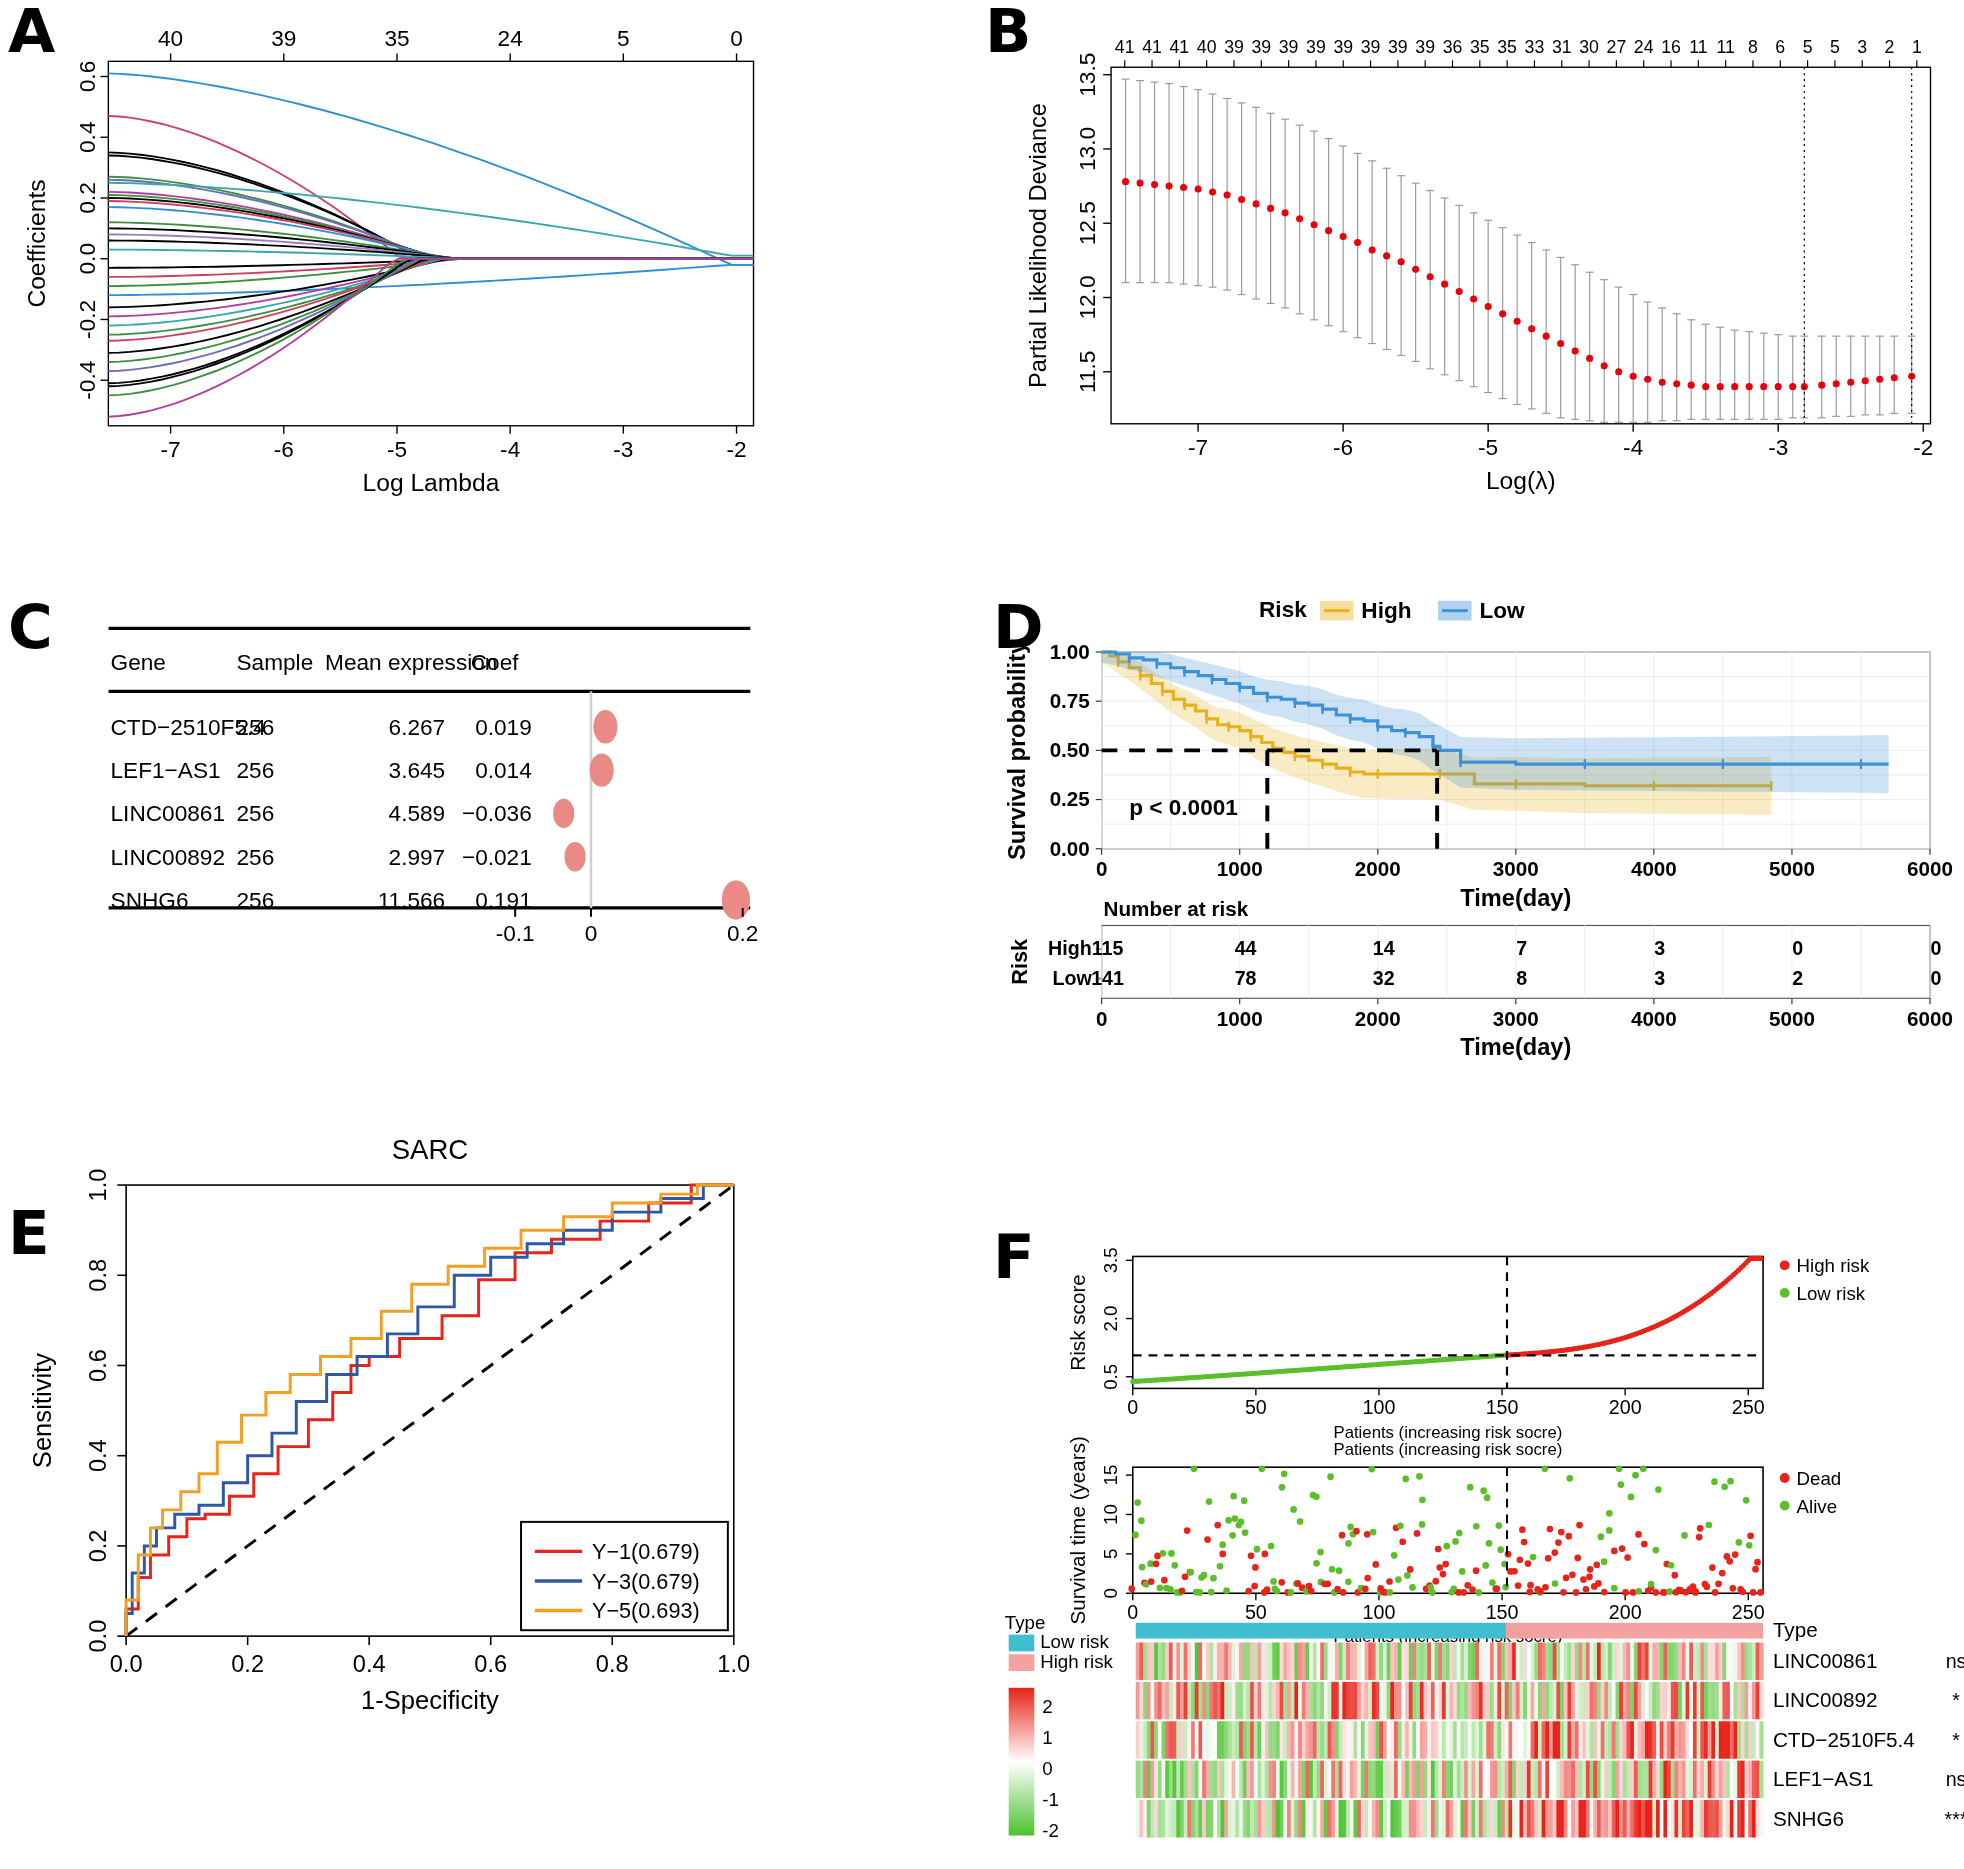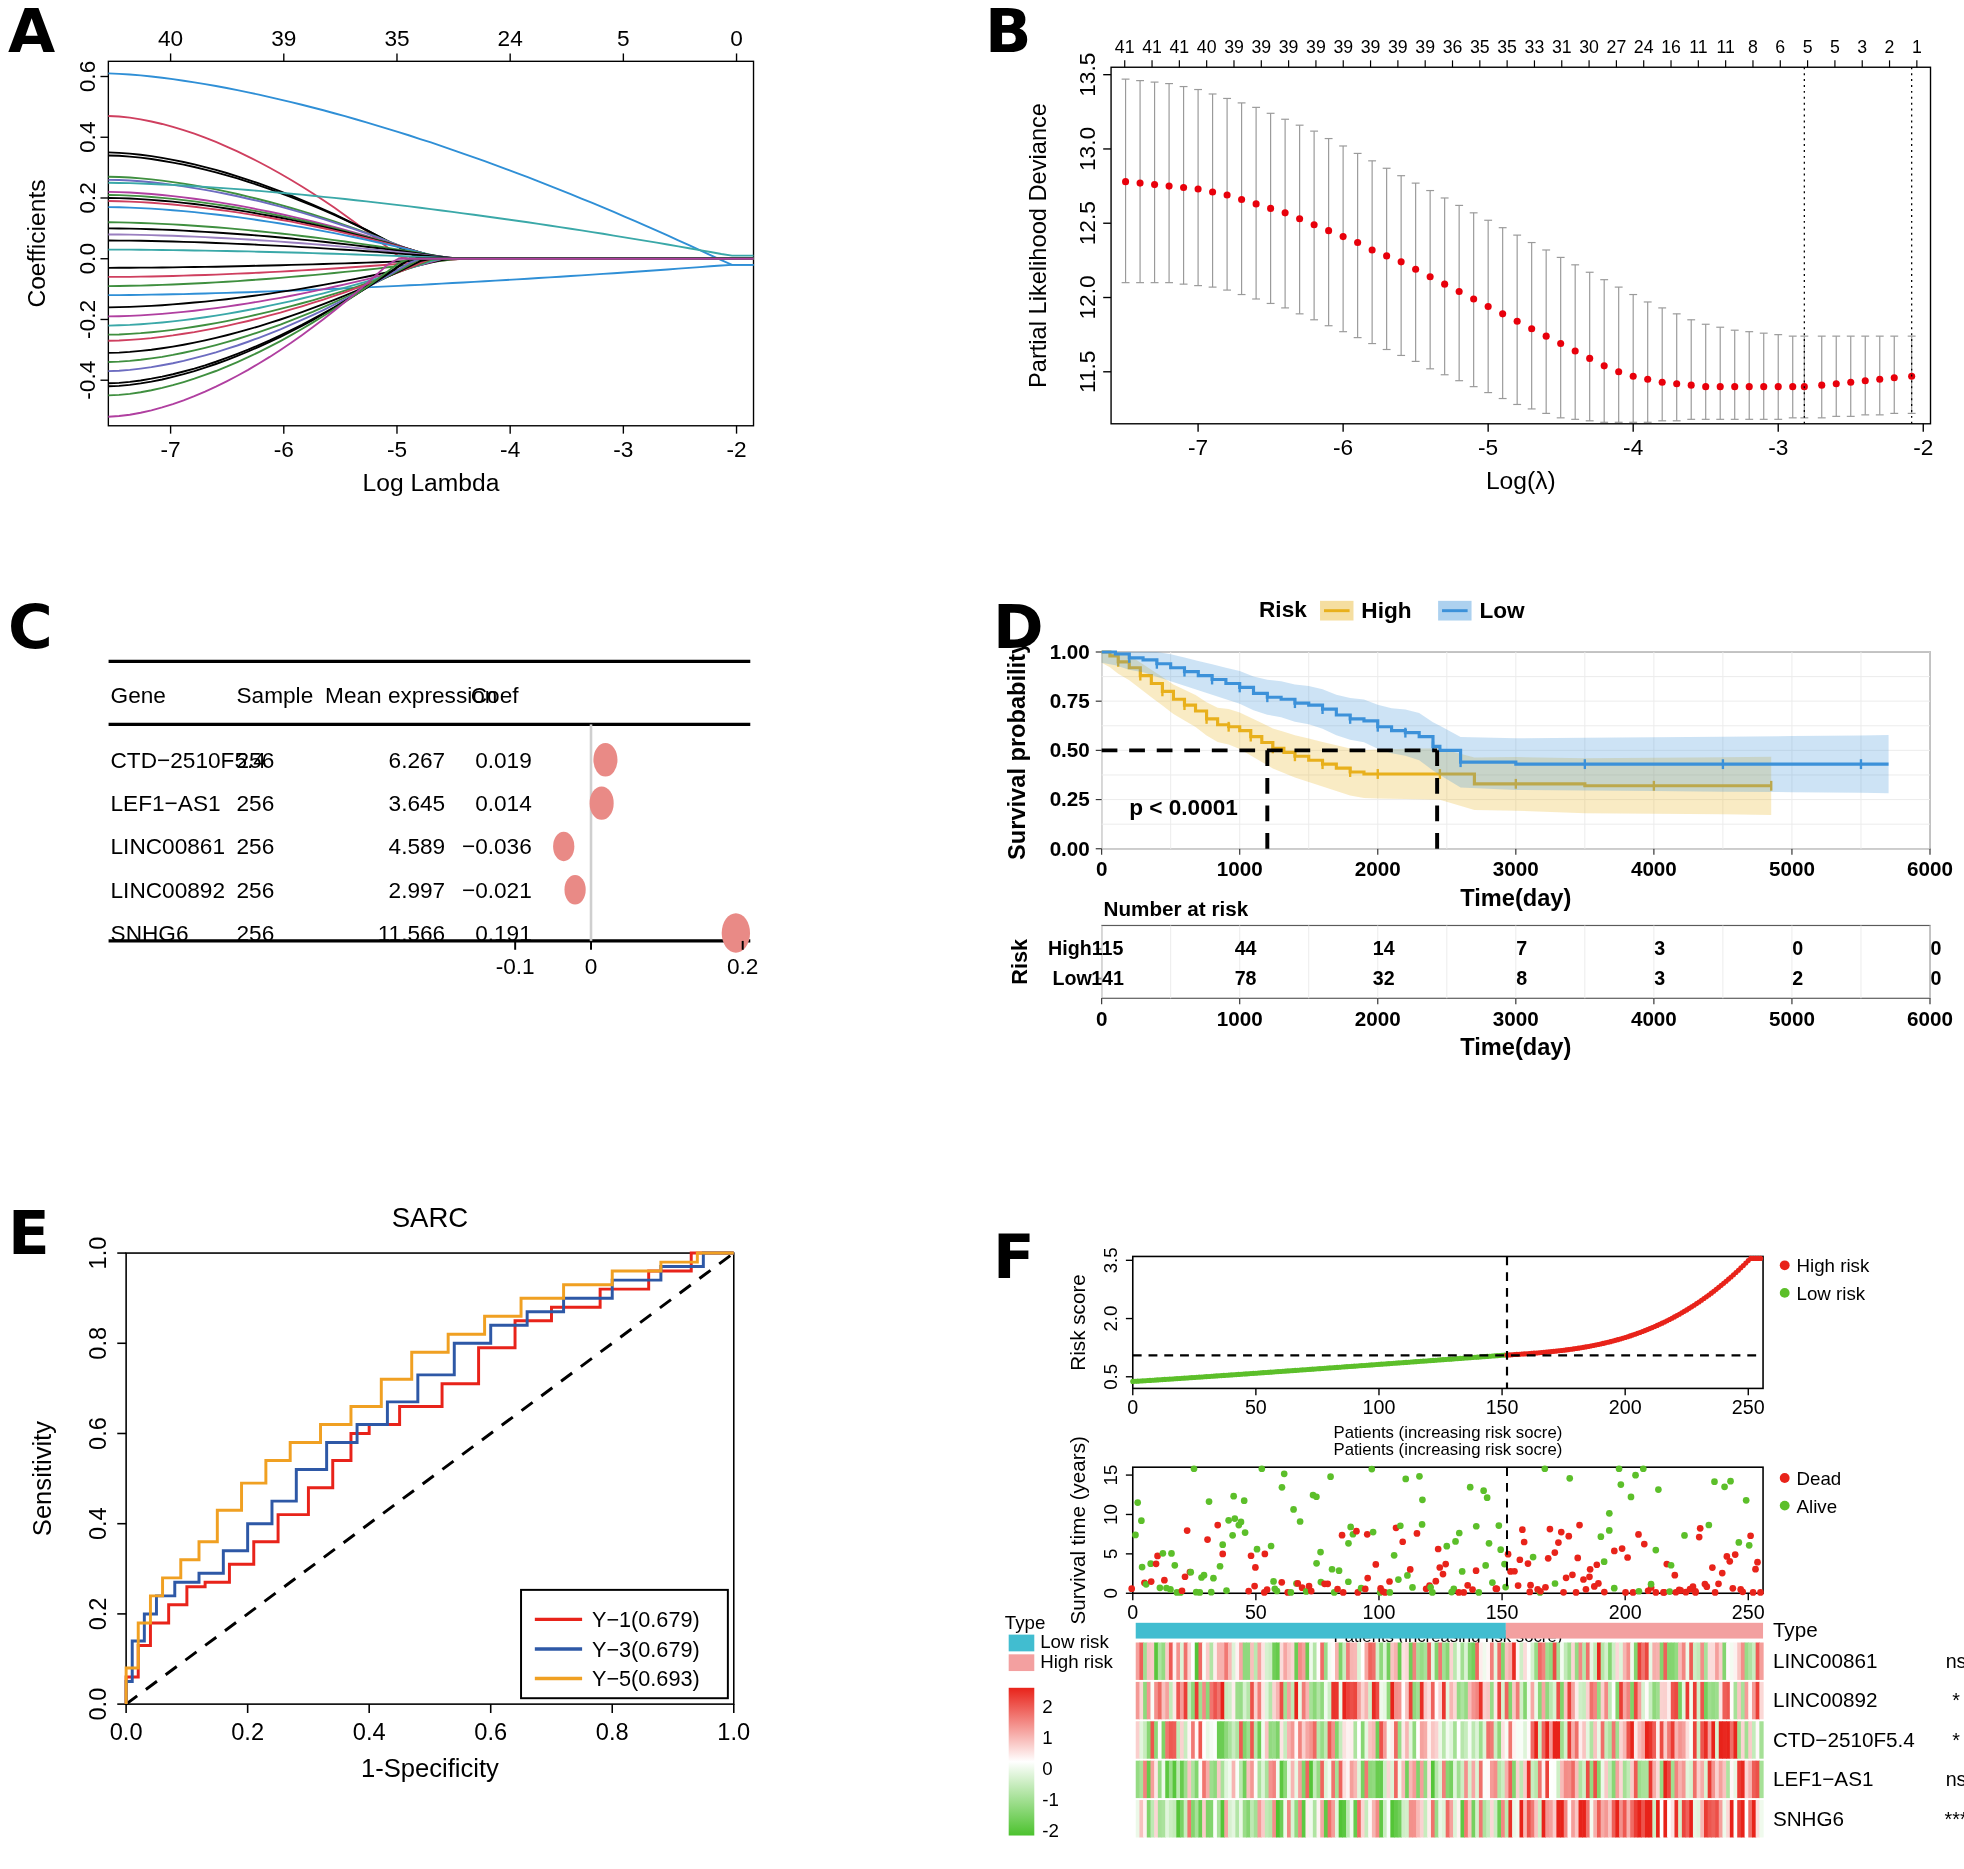--- a/index.html
+++ b/index.html
@@ -411,21 +411,21 @@
         <circle cx="908.4601769911504" cy="384.75000000000017" r="3.6" fill="#e8000b"></circle>
         <circle cx="923.1858407079646" cy="383.2416666666666" r="3.6" fill="#e8000b"></circle>
         <circle cx="940.8566371681416" cy="381.7333333333333" r="3.6" fill="#e8000b"></circle>
       </g>
       <line x1="831.8867256637168" y1="68" x2="831.8867256637168" y2="430" stroke="#000" stroke-width="1.3" stroke-dasharray="2,4"></line>
       <line x1="940.8566371681416" y1="68" x2="940.8566371681416" y2="430" stroke="#000" stroke-width="1.3" stroke-dasharray="2,4"></line>
     </svg>
 </div>
 
 <div class="plabel" style="left:7.9px;top:596px;">C</div>
-<div class="panel" style="left:0px;top:624px;width:788px;height:374px;">
+<div class="panel" style="left:0px;top:591px;width:788px;height:374px;">
   <svg id="svgC" width="788" height="374" viewBox="0 0 800 380">
       <g>
         <line x1="110" y1="38" x2="762" y2="38" stroke="#000" stroke-width="3.4"></line>
         <line x1="110" y1="102" x2="762" y2="102" stroke="#000" stroke-width="3.4"></line>
         <line x1="110" y1="322" x2="762" y2="322" stroke="#000" stroke-width="3.4"></line>
         <text x="112" y="80" class="tbl">Gene</text>
         <text x="240" y="80" class="tbl">Sample</text>
         <text x="330" y="80" class="tbl">Mean expression</text>
         <text x="478" y="80" class="tbl">Coef</text>
         <line x1="600.1764705882354" y1="102" x2="600.1764705882354" y2="322" stroke="#cfcfcf" stroke-width="2.6"></line>
@@ -615,21 +615,21 @@
         <line x1="819.6666666666667" y1="414" x2="819.6666666666667" y2="420" stroke="#333" stroke-width="1.2"></line>
         <text x="819.6666666666667" y="442" text-anchor="middle" class="ax" fill="#333">5000</text>
         <line x1="960" y1="414" x2="960" y2="420" stroke="#333" stroke-width="1.2"></line>
         <text x="960" y="442" text-anchor="middle" class="ax" fill="#333">6000</text>
         <text x="539" y="472" text-anchor="middle" font-size="24">Time(day)</text>
       </g>
     </svg>
 </div>
 
 <div class="plabel" style="left:7.9px;top:1202px;">E</div>
-<div class="panel" style="left:0px;top:1192px;width:788px;height:650px;">
+<div class="panel" style="left:0px;top:1124px;width:788px;height:650px;">
   <svg id="svgE" width="788" height="650" viewBox="0 0 800 660">
       <g>
         <text x="436.5" y="36" text-anchor="middle" font-size="28">SARC</text>
         <rect x="128" y="62" width="617" height="458" fill="none" stroke="#000" stroke-width="1.6"></rect>
         <line x1="128" y1="520" x2="128" y2="529" stroke="#000" stroke-width="1.6"></line>
         <text x="128" y="556" text-anchor="middle" font-size="24">0.0</text>
         <line x1="251.4" y1="520" x2="251.4" y2="529" stroke="#000" stroke-width="1.6"></line>
         <text x="251.4" y="556" text-anchor="middle" font-size="24">0.2</text>
         <line x1="374.8" y1="520" x2="374.8" y2="529" stroke="#000" stroke-width="1.6"></line>
         <text x="374.8" y="556" text-anchor="middle" font-size="24">0.4</text>

